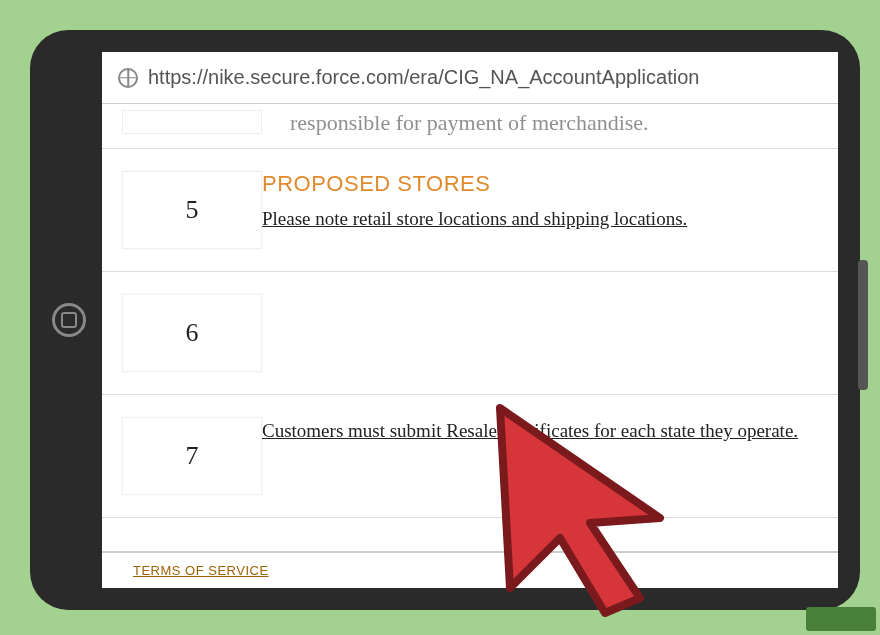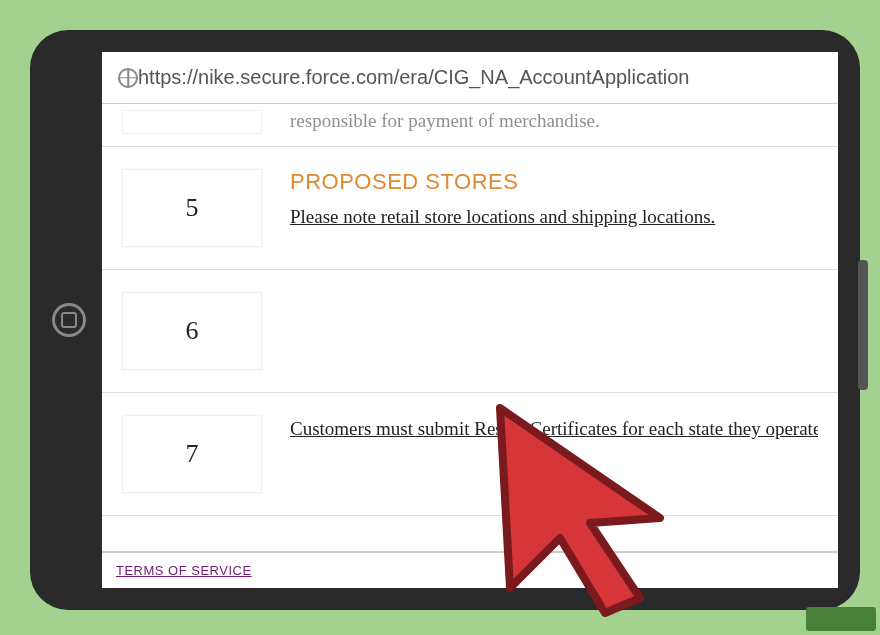--- a/index.html
+++ b/index.html
@@ -56,20 +56,21 @@
       background: #fff;
       overflow: hidden;
       display: flex;
       flex-direction: column;
     }
     .address-bar {
       padding: 14px 16px;
       border-bottom: 1px solid #ccc;
       display: flex;
       align-items: center;
+      gap: 10px;
       color: #555;
       font-family: Arial, sans-serif;
       font-size: 20px;
     }
     .globe-icon {
       width: 20px;
       height: 20px;
       border: 2px solid #888;
       border-radius: 50%;
       position: relative;
@@ -91,21 +92,21 @@
       display: flex;
       border-bottom: 1px solid #ddd;
     }
     .partial-row .num-box {
       width: 140px; height: 24px; background: #fff; border: 1px solid #eee;
     }
     .partial-row .partial-text {
       flex: 1;
       margin-left: 28px;
       color: #333;
-      font-size: 19px;
+      font-size: 22px;
       opacity: 0.55;
       filter: blur(0.4px);
     }
     .step-row {
       display: flex;
       padding: 22px 20px;
       border-bottom: 1px solid #ddd;
       align-items: flex-start;
     }
     .num-col {
@@ -117,45 +118,44 @@
       display: flex;
       align-items: center;
       justify-content: center;
       font-size: 26px;
       color: #222;
       font-family: Georgia, serif;
       flex-shrink: 0;
     }
     .content-col {
       flex: 1;
-      margin-left: 28px;
       overflow: hidden;
     }
     .step-title {
       color: #e08a2e;
       font-size: 22px;
       font-weight: normal;
       letter-spacing: 0.5px;
       font-family: Arial, sans-serif;
       margin-bottom: 8px;
     }
     .step-desc {
       color: #222;
       font-size: 19px;
       line-height: 1.5;
       white-space: nowrap;
       text-decoration: underline;
     }
     .footer {
       margin-top: auto;
       border-top: 2px solid #ccc;
-      padding: 10px 14px;
+      padding: 10px 31px;
       font-family: Arial, sans-serif;
       font-size: 13px;
-      color: #701a75;
+      color: #a16207;
       text-decoration: underline;
       letter-spacing: 0.5px;
     }
     .cursor-overlay {
       position: absolute;
       left: 480px;
       top: 398px;
       pointer-events: none;
     }
     .watermark {

